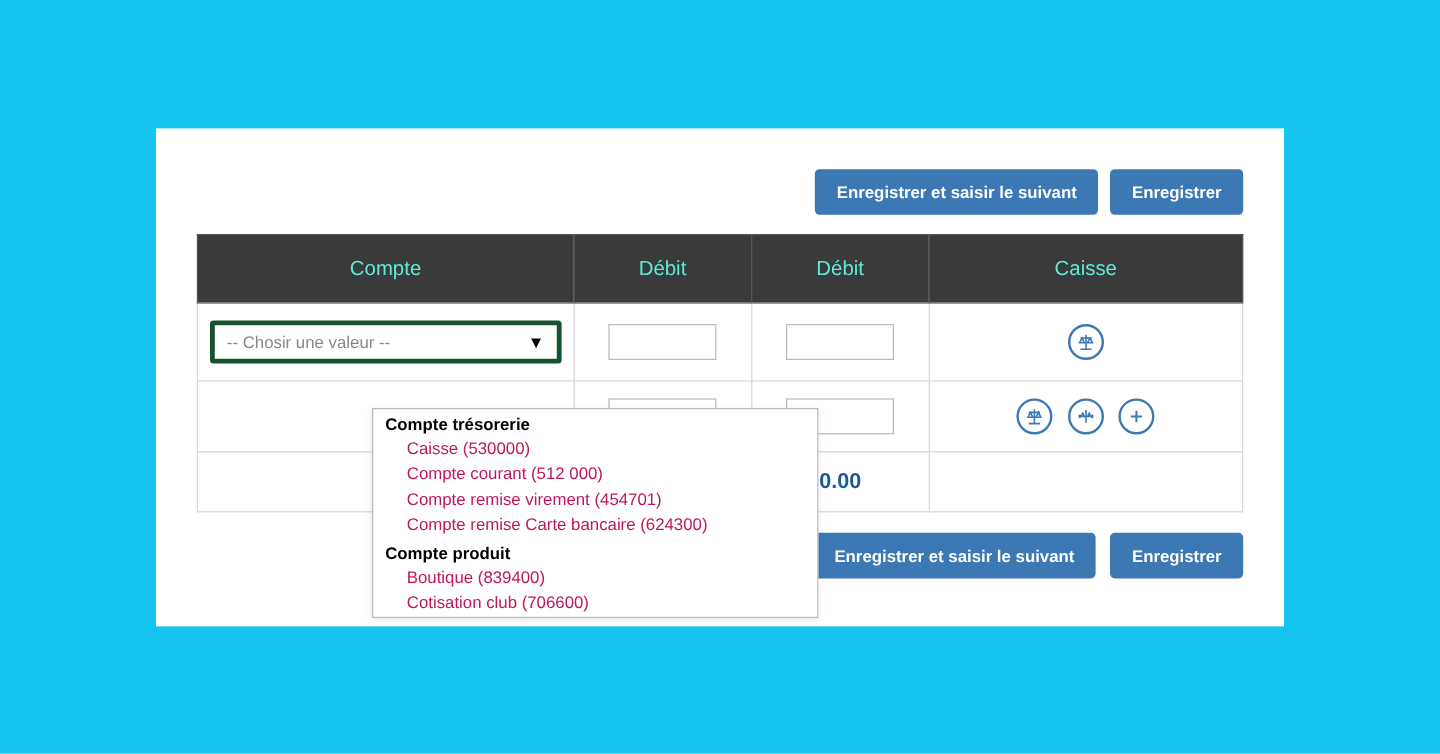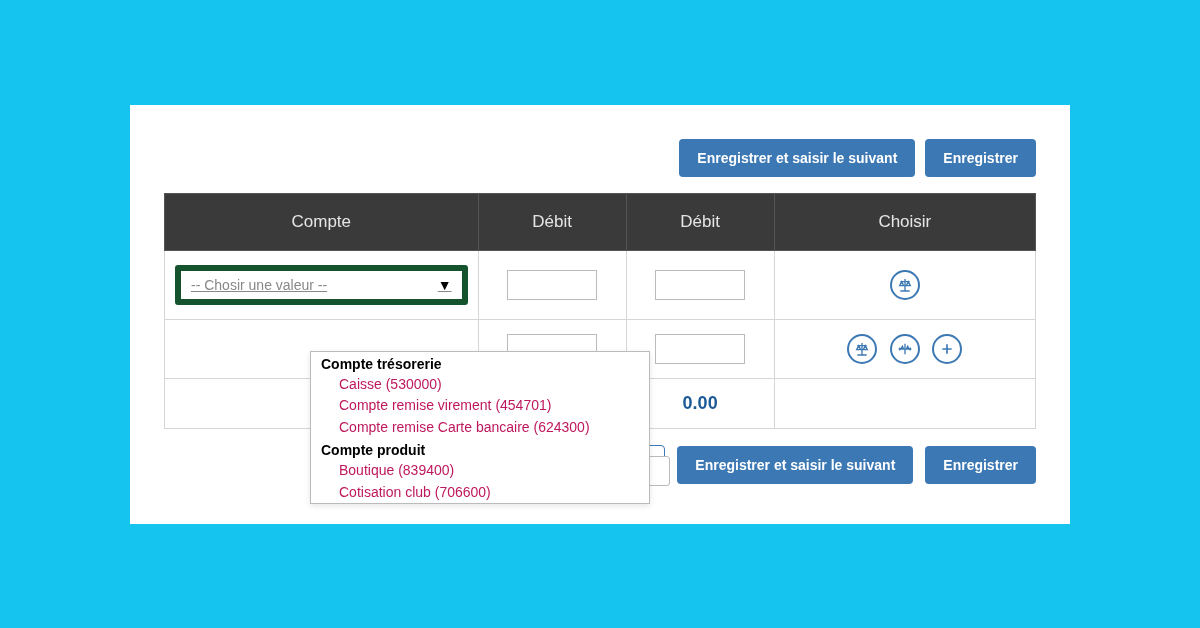--- a/index.html
+++ b/index.html
@@ -46,49 +46,48 @@
     align-items: center;
     gap: 8px;
   }
   table.grid {
     width: 100%;
     border-collapse: collapse;
     border: 1px solid #d6d6d6;
   }
   table.grid th {
     background: #3a3a3a;
-    color: #e5e5e5;
+    color: #5eead4;
     font-weight: 400;
     font-size: 17px;
     padding: 18px 10px;
     border: 1px solid #555;
   }
   table.grid td {
     border: 1px solid #d6d6d6;
     padding: 14px 10px;
     text-align: center;
     vertical-align: middle;
   }
   .col-compte { width: 36%; }
   .col-debit  { width: 17%; }
   .col-actions{ width: 30%; }
   .select-box {
     width: 100%;
-    border: 6px solid #14532d;
+    border: 4px solid #14532d;
     border-radius: 3px;
     padding: 6px 10px;
     font-size: 14px;
     color: #888;
     display: flex;
     justify-content: space-between;
     align-items: center;
     background: #fff;
     cursor: pointer;
     position: relative;
-    text-decoration: underline;
   }
   .select-box .chev { color: #000; font-size: 14px; font-weight: bold; }
   .num-input {
     width: 90px;
     height: 30px;
     border: 1px solid #bbb;
     background: #fff;
     text-align: right;
     padding: 0 6px;
     font-size: 14px;
@@ -126,22 +125,22 @@
   }
   .small-input {
     width: 230px;
     height: 30px;
     border: 1px solid #bbb;
     border-radius: 3px;
   }
   .dropdown {
     position: absolute;
     left: 180px;
-    top: 246px;
-    width: 340px;
+    top: 233px;
+    width: 372px;
     background: #fff;
     border: 1px solid #bbb;
     font-size: 14px;
     z-index: 50;
     box-shadow: 0 2px 6px rgba(0,0,0,0.1);
   }
   .dropdown .group-label {
     font-weight: 700;
     padding: 4px 10px 2px 10px;
     color: #000;
@@ -166,21 +165,21 @@
     <button class="btn-primary">Enregistrer et saisir le suivant</button>
     <button class="btn-primary">Enregistrer</button>
   </div>
 
   <table class="grid">
     <thead>
       <tr>
         <th class="col-compte">Compte</th>
         <th class="col-debit">Débit</th>
         <th class="col-debit">Débit</th>
-        <th class="col-actions">Choisir</th>
+        <th class="col-actions">Caisse</th>
       </tr>
     </thead>
     <tbody>
       <tr>
         <td>
           <div class="select-box">
             <span>-- Chosir une valeur --</span>
             <span class="chev">▼</span>
           </div>
         </td>
@@ -240,20 +239,21 @@
     <button class="btn-primary">Enregistrer</button>
   </div>
 
   <div class="small-input-wrap">
     <input class="small-input" type="text" style="">
   </div>
 
   <div class="dropdown">
     <div class="group-label">Compte trésorerie</div>
     <div class="opt">Caisse (530000)</div>
+    <div class="opt">Compte courant (512 000)</div>
     <div class="opt">Compte remise virement (454701)</div>
     <div class="opt">Compte remise Carte bancaire (624300)</div>
     <div class="group-label">Compte produit</div>
     <div class="opt">Boutique (839400)</div>
     <div class="opt">Cotisation club (706600)</div>
   </div>
 
 </div>
 
 </body></html>

